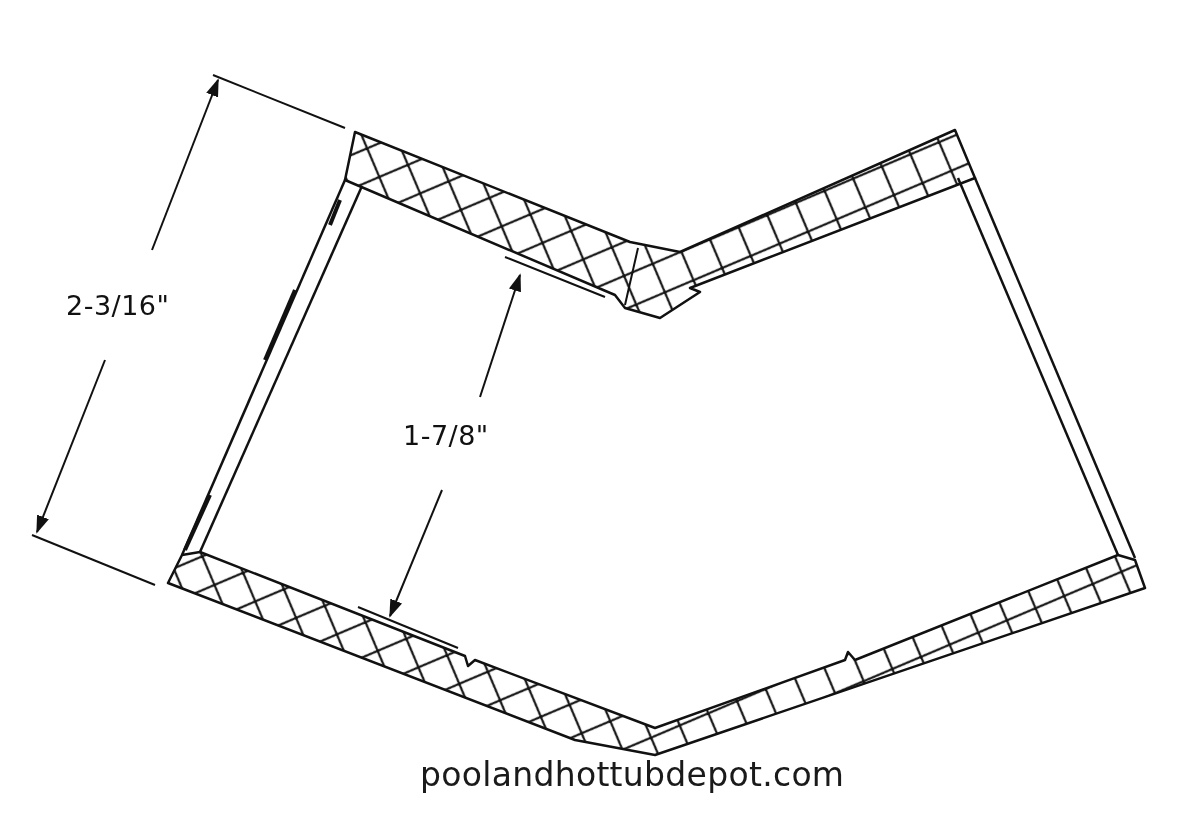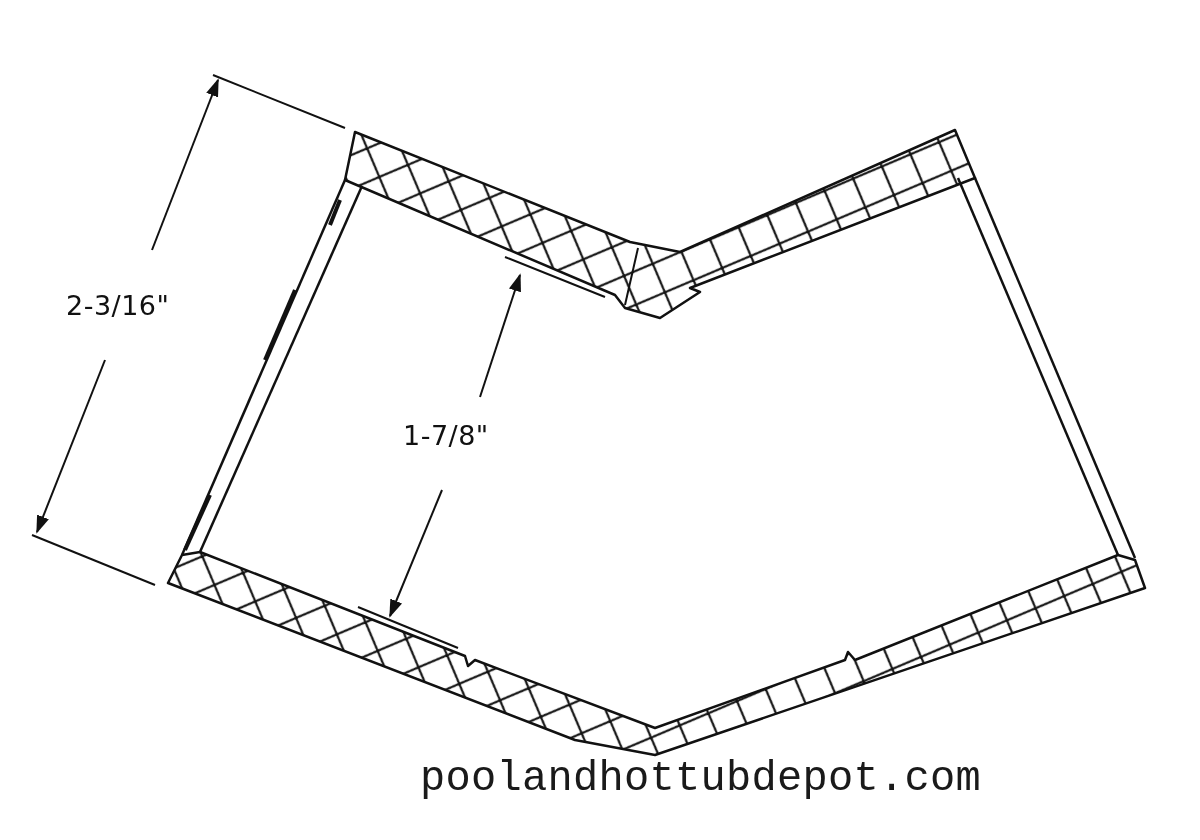--- a/index.html
+++ b/index.html
@@ -3,21 +3,21 @@
   <meta charset="utf-8">
   <style>
     html, body { margin: 0; padding: 0; background: #ffffff; }
     body { width: 1200px; height: 840px; position: relative; overflow: hidden;
            font-family: "Liberation Sans", sans-serif; }
     #diagram { position: absolute; left: 0; top: 0; width: 1200px; height: 840px; }
     .lbl { position: absolute; color: #111; font-family: "DejaVu Sans", sans-serif;
            background: #fff; white-space: nowrap; }
     #outer-label { left: 66px; top: 288px; font-size: 27px; letter-spacing: 0.5px; padding: 2px 0; }
     #inner-label { left: 403px; top: 418px; font-size: 27px; letter-spacing: 0.5px; padding: 2px 0; }
-    #watermark { left: 420px; top: 755px; font-size: 42px; background: transparent; color: #1a1a1a; letter-spacing: 0.3px; font-family: Liberation Mono, monospace; }
+    #watermark { left: 420px; top: 755px; font-size: 33px; background: transparent; color: #1a1a1a; letter-spacing: 0.3px; }
   </style>
 </head>
 <body>
 
 <svg id="diagram" width="1200" height="840" viewBox="0 0 1200 840" xmlns="http://www.w3.org/2000/svg">
   <defs>
     <pattern id="xhatch" patternUnits="userSpaceOnUse" width="44" height="44" patternTransform="rotate(22)">
       <line x1="0" y1="0" x2="44" y2="44" stroke="#111" stroke-width="2.2"></line>
       <line x1="44" y1="0" x2="0" y2="44" stroke="#111" stroke-width="2.2"></line>
     </pattern>

